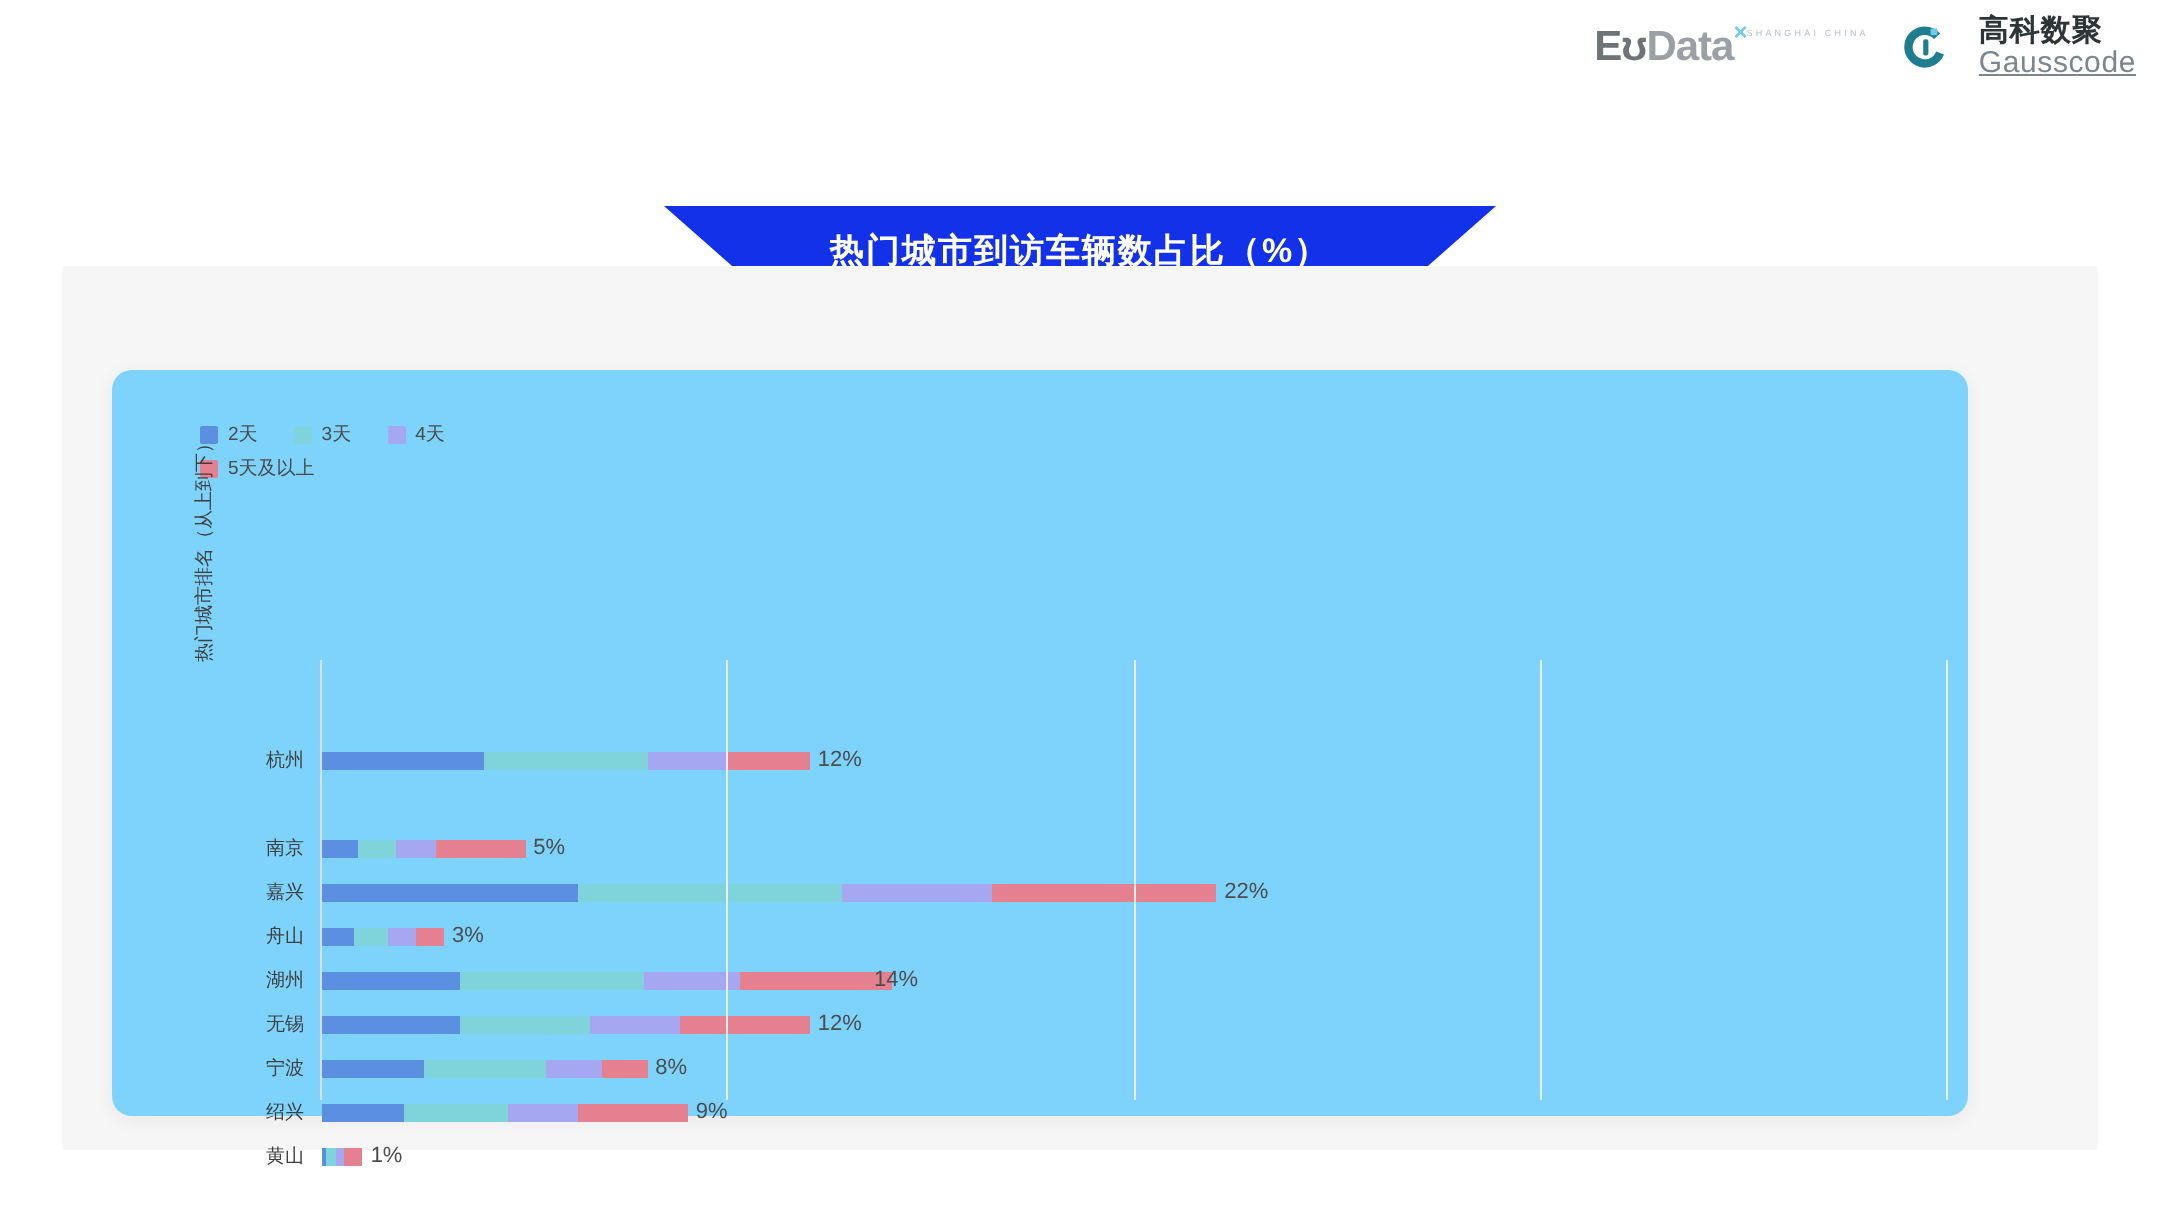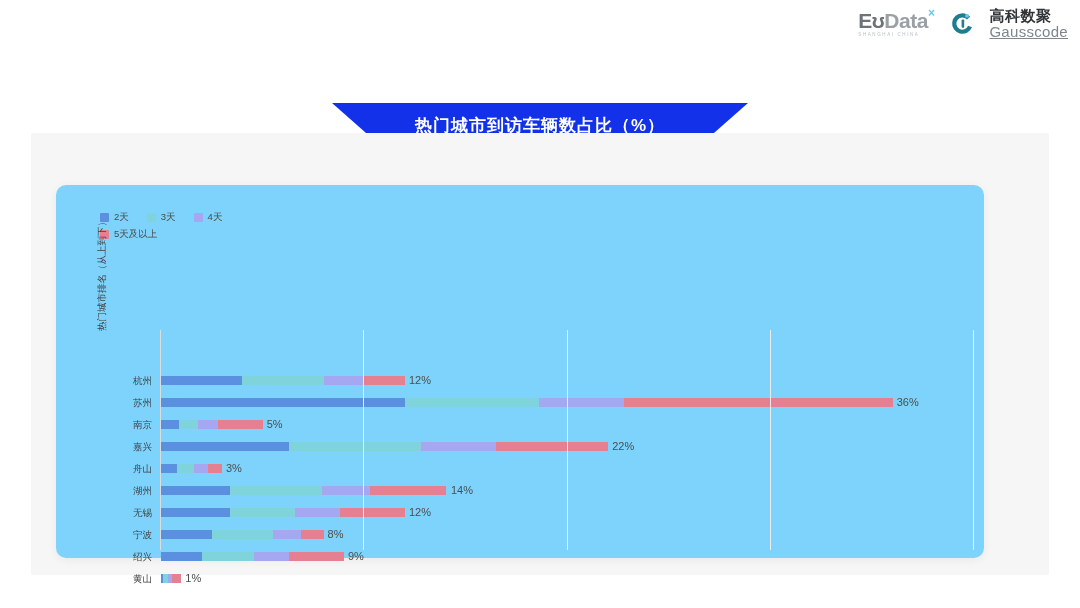--- a/index.html
+++ b/index.html
@@ -19,21 +19,21 @@
   .brand-bar {
     position: absolute;
     top: 8px;
     right: 12px;
     display: flex;
     align-items: center;
     gap: 16px;
   }
   .logo-evdata {
     display: flex;
-    flex-direction: column;
+    flex-direction: row;
     align-items: flex-start;
     line-height: 1;
   }
   .logo-evdata .ev-main {
     display: flex;
     align-items: flex-start;
     font-size: 21px;
     font-weight: 700;
     letter-spacing: -0.5px;
     color: #6f7479;
@@ -310,30 +310,20 @@
             <div class="row" style="top: 0px;">
               <div class="row-label">杭州</div>
               <div class="bar">
                 <div class="seg" style="width: 81.3px; background: rgb(91, 143, 224);"></div>
                 <div class="seg" style="width: 81.3px; background: rgb(127, 212, 220);"></div>
                 <div class="seg" style="width: 40.65px; background: rgb(165, 168, 240);"></div>
                 <div class="seg" style="width: 40.65px; background: rgb(228, 128, 143);"></div>
               </div>
               <div class="bar-value" style="left: 248.9px;">12%</div>
             </div>
-            <div class="row" style="top: 22px;">
-              <div class="row-label">苏州</div>
-              <div class="bar">
-                <div class="seg" style="width: 243.9px; background: rgb(91, 143, 224);"></div>
-                <div class="seg" style="width: 134.145px; background: rgb(127, 212, 220);"></div>
-                <div class="seg" style="width: 85.365px; background: rgb(165, 168, 240);"></div>
-                <div class="seg" style="width: 268.29px; background: rgb(228, 128, 143);"></div>
-              </div>
-              <div class="bar-value" style="left: 736.7px;">36%</div>
-            </div>
             <div class="row" style="top: 44px;">
               <div class="row-label">南京</div>
               <div class="bar">
                 <div class="seg" style="width: 18.2925px; background: rgb(91, 143, 224);"></div>
                 <div class="seg" style="width: 18.2925px; background: rgb(127, 212, 220);"></div>
                 <div class="seg" style="width: 20.325px; background: rgb(165, 168, 240);"></div>
                 <div class="seg" style="width: 44.715px; background: rgb(228, 128, 143);"></div>
               </div>
               <div class="bar-value" style="left: 106.625px;">5%</div>
             </div>
@@ -358,21 +348,21 @@
               <div class="bar-value" style="left: 65.975px;">3%</div>
             </div>
             <div class="row" style="top: 110px;">
               <div class="row-label">湖州</div>
               <div class="bar">
                 <div class="seg" style="width: 69.105px; background: rgb(91, 143, 224);"></div>
                 <div class="seg" style="width: 91.4625px; background: rgb(127, 212, 220);"></div>
                 <div class="seg" style="width: 48.78px; background: rgb(165, 168, 240);"></div>
                 <div class="seg" style="width: 75.2025px; background: rgb(228, 128, 143);"></div>
               </div>
-              <div class="bar-value" style="left: 291px;">14%</div>
+              <div class="bar-value" style="left: 277px;">14%</div>
             </div>
             <div class="row" style="top: 132px;">
               <div class="row-label">无锡</div>
               <div class="bar">
                 <div class="seg" style="width: 69.105px; background: rgb(91, 143, 224);"></div>
                 <div class="seg" style="width: 65.04px; background: rgb(127, 212, 220);"></div>
                 <div class="seg" style="width: 44.715px; background: rgb(165, 168, 240);"></div>
                 <div class="seg" style="width: 65.04px; background: rgb(228, 128, 143);"></div>
               </div>
               <div class="bar-value" style="left: 248.9px;">12%</div>

